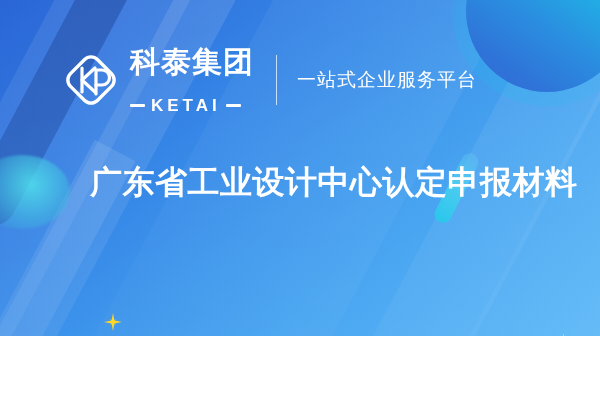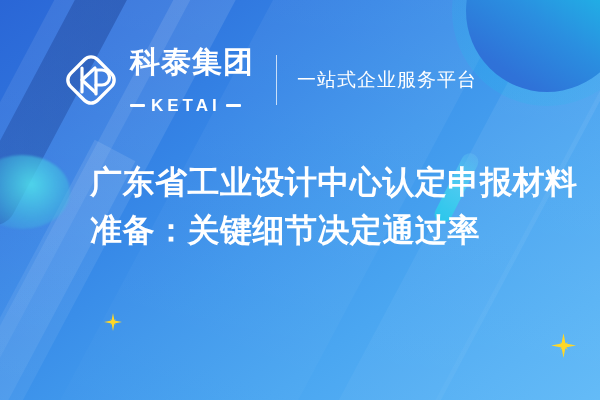--- a/index.html
+++ b/index.html
@@ -3,21 +3,21 @@
 <meta charset="utf-8">
 <style>
   html, body {
     margin: 0;
     padding: 0;
     background: #ffffff;
   }
   #banner {
     position: relative;
     width: 600px;
-    height: 400px;
+    height: 336px;
     overflow: hidden;
     font-family: "Liberation Sans", "DejaVu Sans", sans-serif;
     background: linear-gradient(142deg,
         #2a66d6 0%,
         #2f73dd 16%,
         #3585e6 34%,
         #3f97ec 52%,
         #4aa6f1 70%,
         #57b2f5 88%,
         #5fb9f7 100%);
@@ -294,16 +294,15 @@
     <div class="divider"></div>
 
     <div class="slogan-block">
       <div class="slogan-main">一站式企业服务平台</div>
     </div>
 
   </div>
 
   <div class="title">
     <div>广东省工业设计中心认定申报材料</div>
-    <div>准备：关键细节决定通过率</div>
   </div>
 
 </div>
 
 </body></html>

